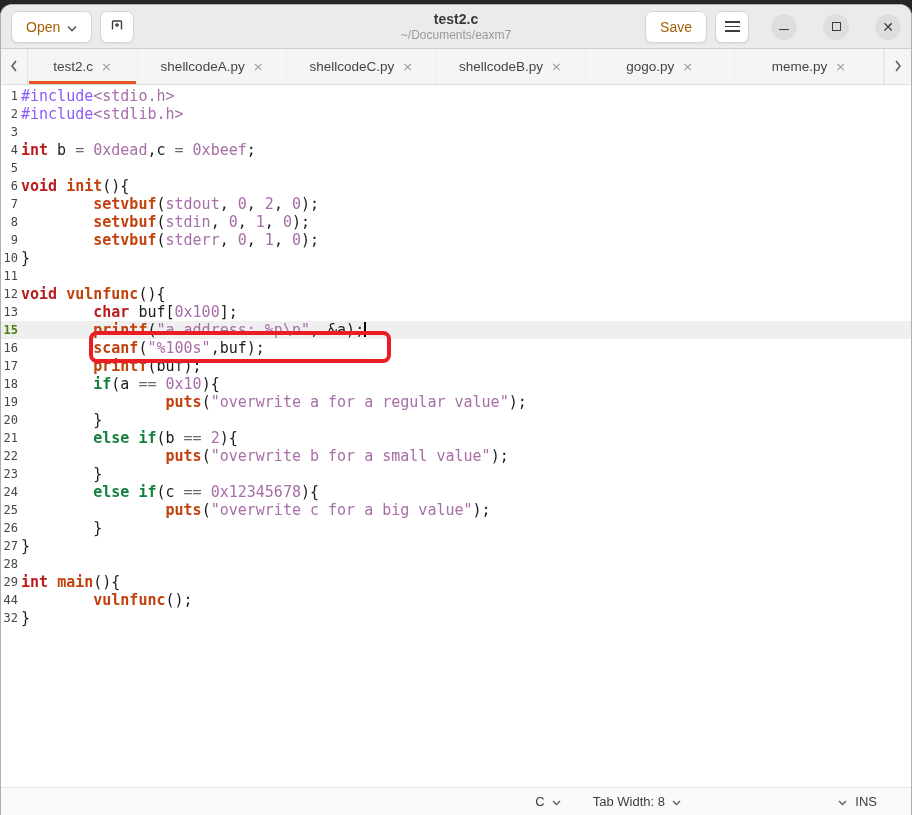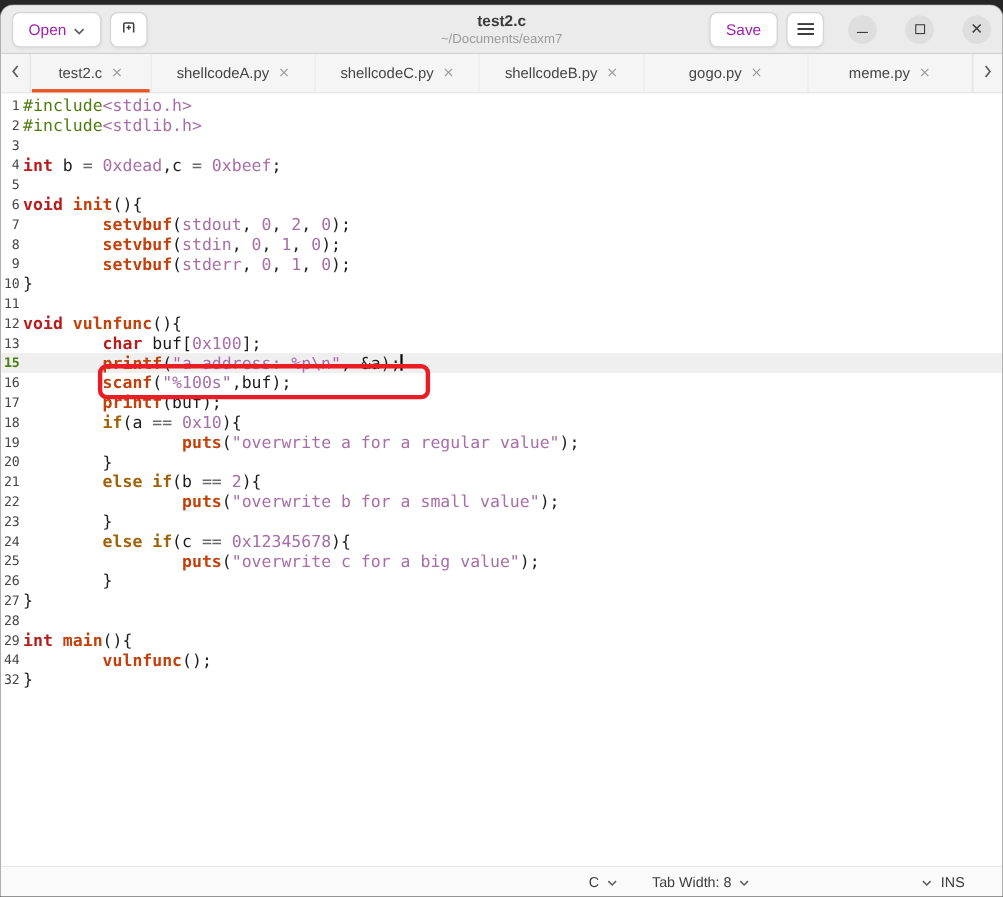--- a/index.html
+++ b/index.html
@@ -11,21 +11,21 @@
             display:flex; flex-direction:column; }
 
   
   .headerbar { height:44px; background:#ebebeb; border-bottom:1px solid #cfcfcf;
                display:flex; align-items:center; padding:0 10px; position:relative;
                flex:0 0 44px; }
   .hb-left, .hb-right { display:flex; align-items:center; gap:8px; }
   .hb-right { margin-left:auto; }
   .btn { background:#ffffff; border:1px solid #d4d4d4; border-radius:7px;
          height:32px; display:flex; align-items:center; justify-content:center;
-         padding:0 14px; font-size:14px; color:#a21caf; cursor:pointer;
+         padding:0 14px; font-size:14px; color:#a16207; cursor:pointer;
          box-shadow:0 1px 2px rgba(0,0,0,0.06); }
   .btn.icon-only { width:34px; padding:0; }
   .chev { margin-left:7px; display:inline-block; }
   .title-block { position:absolute; left:0; right:0; top:5px; text-align:center;
                  pointer-events:none; }
   .title { font-size:14px; font-weight:bold; color:#3a3a3a; line-height:18px; }
   .subtitle { font-size:12px; color:#9b9b9b; line-height:15px; }
   .hamburger { width:15px; height:11px;
     background:repeating-linear-gradient(#3d3d3d 0 1.6px, transparent 1.6px 4.7px); }
   .circle-btn { width:26px; height:26px; border-radius:50%; background:#dedede;
@@ -54,24 +54,24 @@
   
   .editor { flex:1 1 auto; background:#ffffff; position:relative; overflow:hidden;
             font-family:"DejaVu Sans Mono", monospace; font-size:15px;
             padding-top:2px; }
   .line { display:flex; height:18px; line-height:18px; white-space:pre; }
   .line.current { background:#efefef; }
   .ln { flex:0 0 20px; text-align:right; font-size:12px; color:#454545;
         padding-right:3px; line-height:19px; }
   .line.current .ln { font-weight:bold; color:#4d7c0f; }
   .codetext { flex:1 1 auto; color:#1c1c1c; }
-  .s-pre  { color:#4d7c0f; }
+  .s-pre  { color:#8b5cf6; }
   .s-cst  { color:#a76ea7; }
   .s-type { color:#b91c1c; font-weight:bold; }
-  .s-kw   { color:#a16207; font-weight:bold; }
+  .s-kw   { color:#15803d; font-weight:bold; }
   .s-fn   { color:#c2410c; font-weight:bold; }
   .s-op   { color:#6a6a6a; }
   .s-txt  { color:#1c1c1c; }
   .caret { display:inline-block; width:2px; height:15px; background:#000;
            vertical-align:-2px; }
   .annotation-box { position:absolute; left:88px; top:246px; width:302px; height:32px;
                     border:4px solid #ea1c24; border-radius:8px; pointer-events:none; }
 
   
   .statusbar { height:28px; flex:0 0 28px; background:#fafafa;

